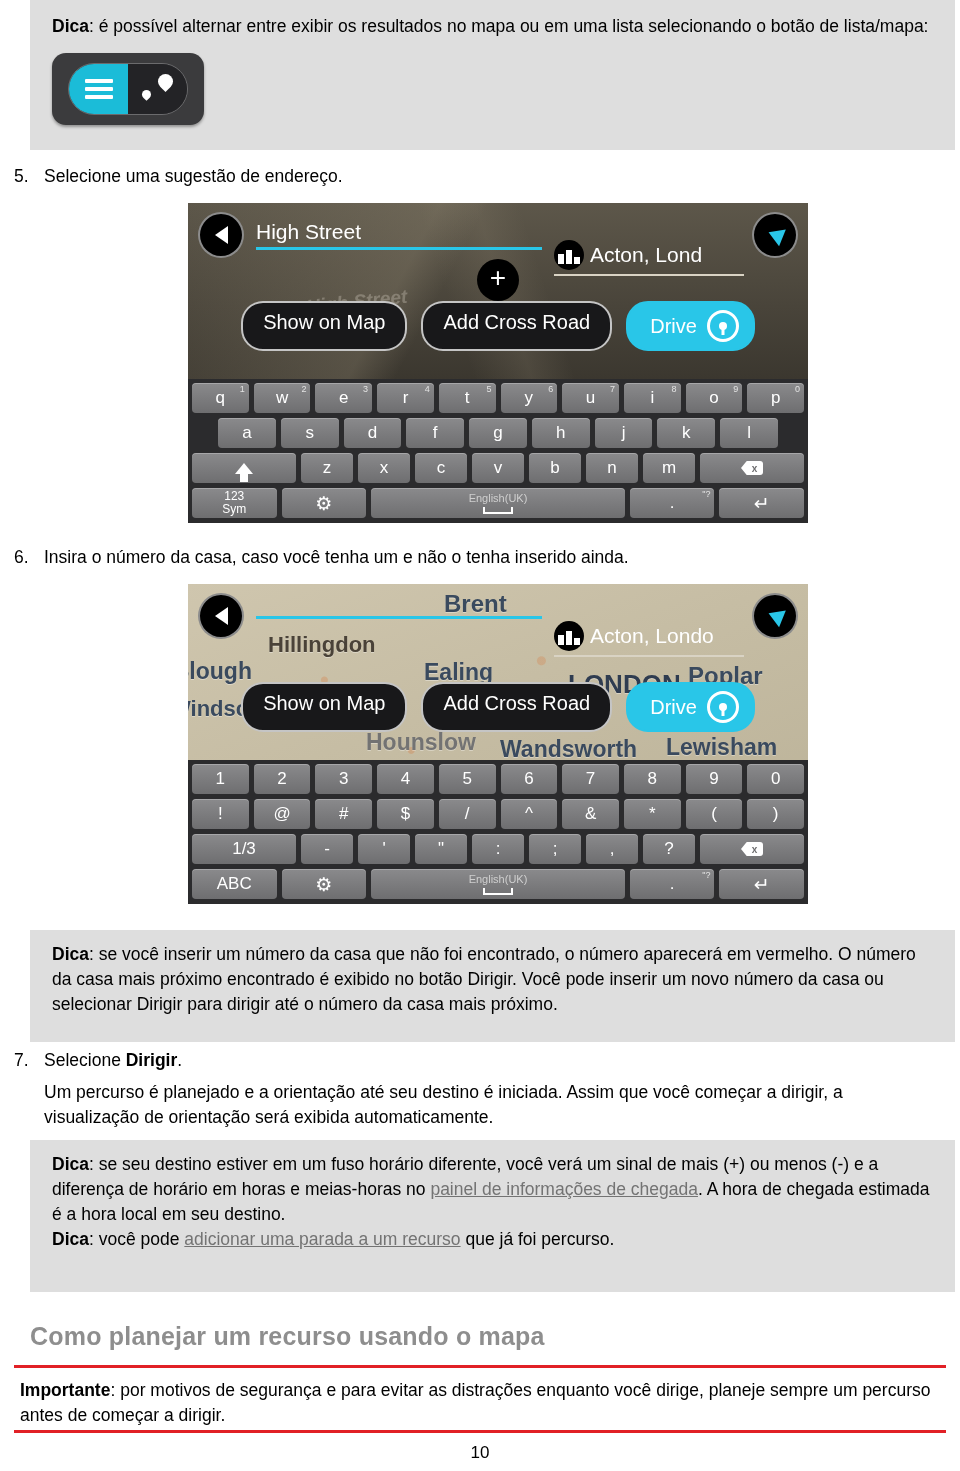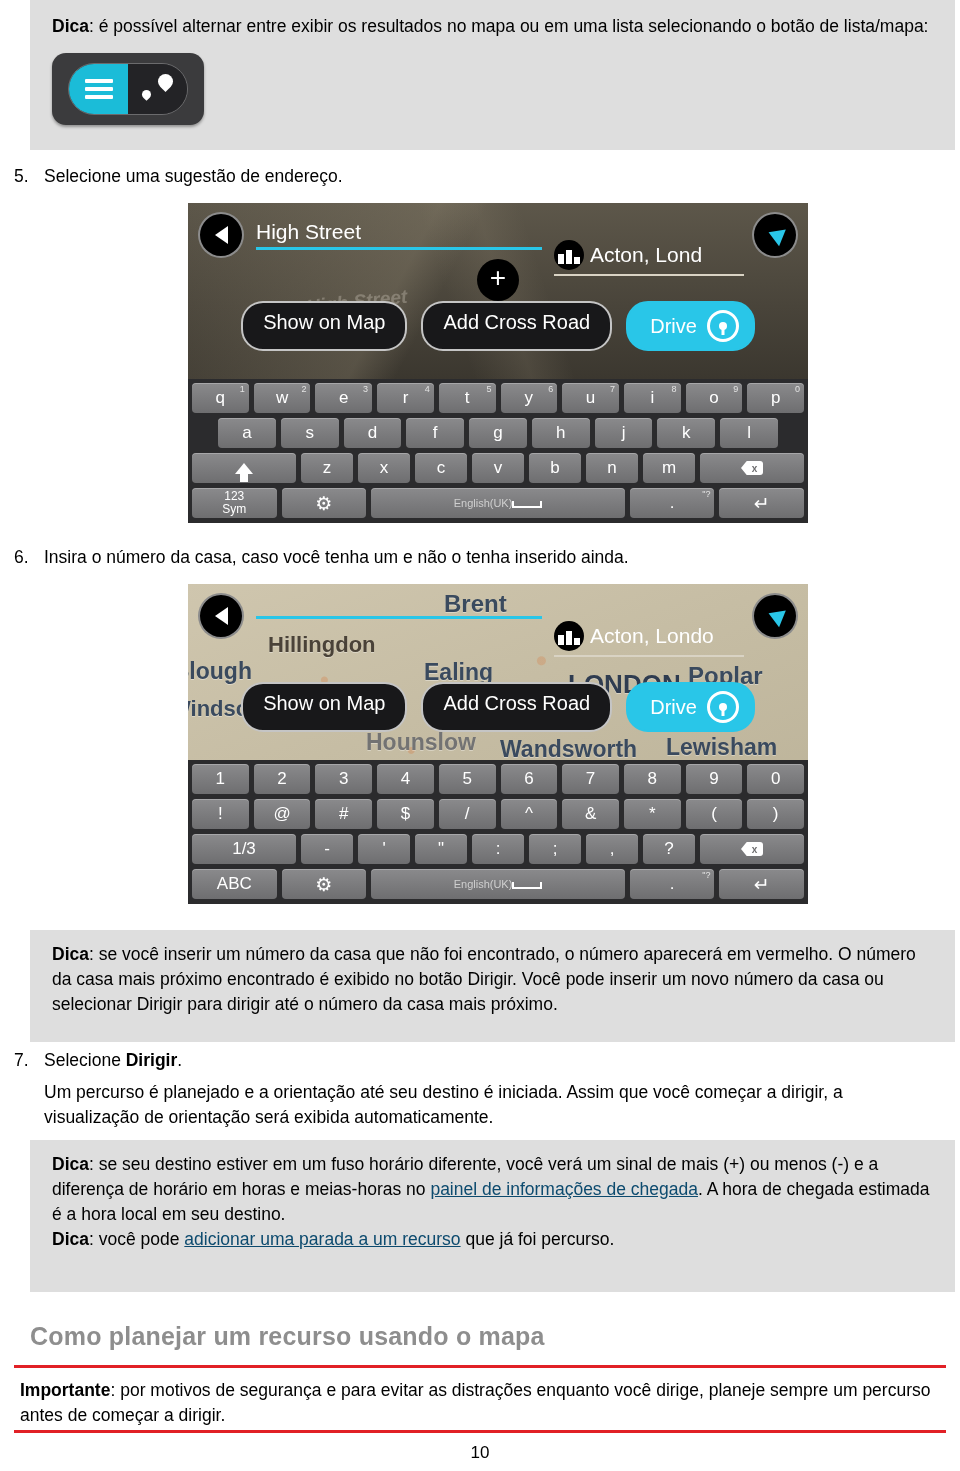--- a/index.html
+++ b/index.html
@@ -56,21 +56,21 @@
   .step-body { flex: 1 1 auto; }
   .bold { font-weight: bold; }
 
   .body-para {
     font-size: 17.5px;
     line-height: 1.42;
     margin: 0;
   }
 
   a.doclink {
-    color: #0c4a6e;
+    color: #737373;
     text-decoration: underline;
   }
 
   
   .section-heading {
     color: #8e8e8e;
     font-size: 25px;
     font-weight: bold;
     letter-spacing: 0.2px;
   }
@@ -341,21 +341,21 @@
     left: 0; right: 0; bottom: 0;
     background: #2b2b2d;
     padding: 4px 4px 5px 4px;
     box-sizing: border-box;
   }
   .kb-row {
     display: flex;
     gap: 5px;
     margin-bottom: 5px;
   }
-  .kb-row:last-child { margin-bottom: 0; }
+  .kb-row:last-child { margin-bottom: 0; justify-content: center; }
   .key {
     flex: 1 1 0;
     height: 30px;
     background: linear-gradient(180deg, #8a8a8c 0%, #6e6e70 100%);
     border-radius: 4px;
     color: #ffffff;
     font-size: 17px;
     display: flex;
     align-items: center;
     justify-content: center;
@@ -363,21 +363,21 @@
     box-shadow: inset 0 1px 0 rgba(255,255,255,0.25);
   }
   .key .sup {
     position: absolute;
     top: 1px; right: 4px;
     font-size: 9px;
     color: #e3e3e3;
   }
   .kb-row.offset { padding: 0 26px; }
   .key.wide2 { flex: 2 1 0; }
-  .key.space { flex: 6 1 0; flex-direction: row; }
+  .key.space { flex: 6 1 0; flex-direction: column; }
   .key.space .lang {
     font-size: 11px;
     color: #cfcfcf;
     line-height: 1;
   }
   .key.space .spacebar-mark {
     width: 26px;
     height: 5px;
     border: 2px solid #ffffff;
     border-top: none;

